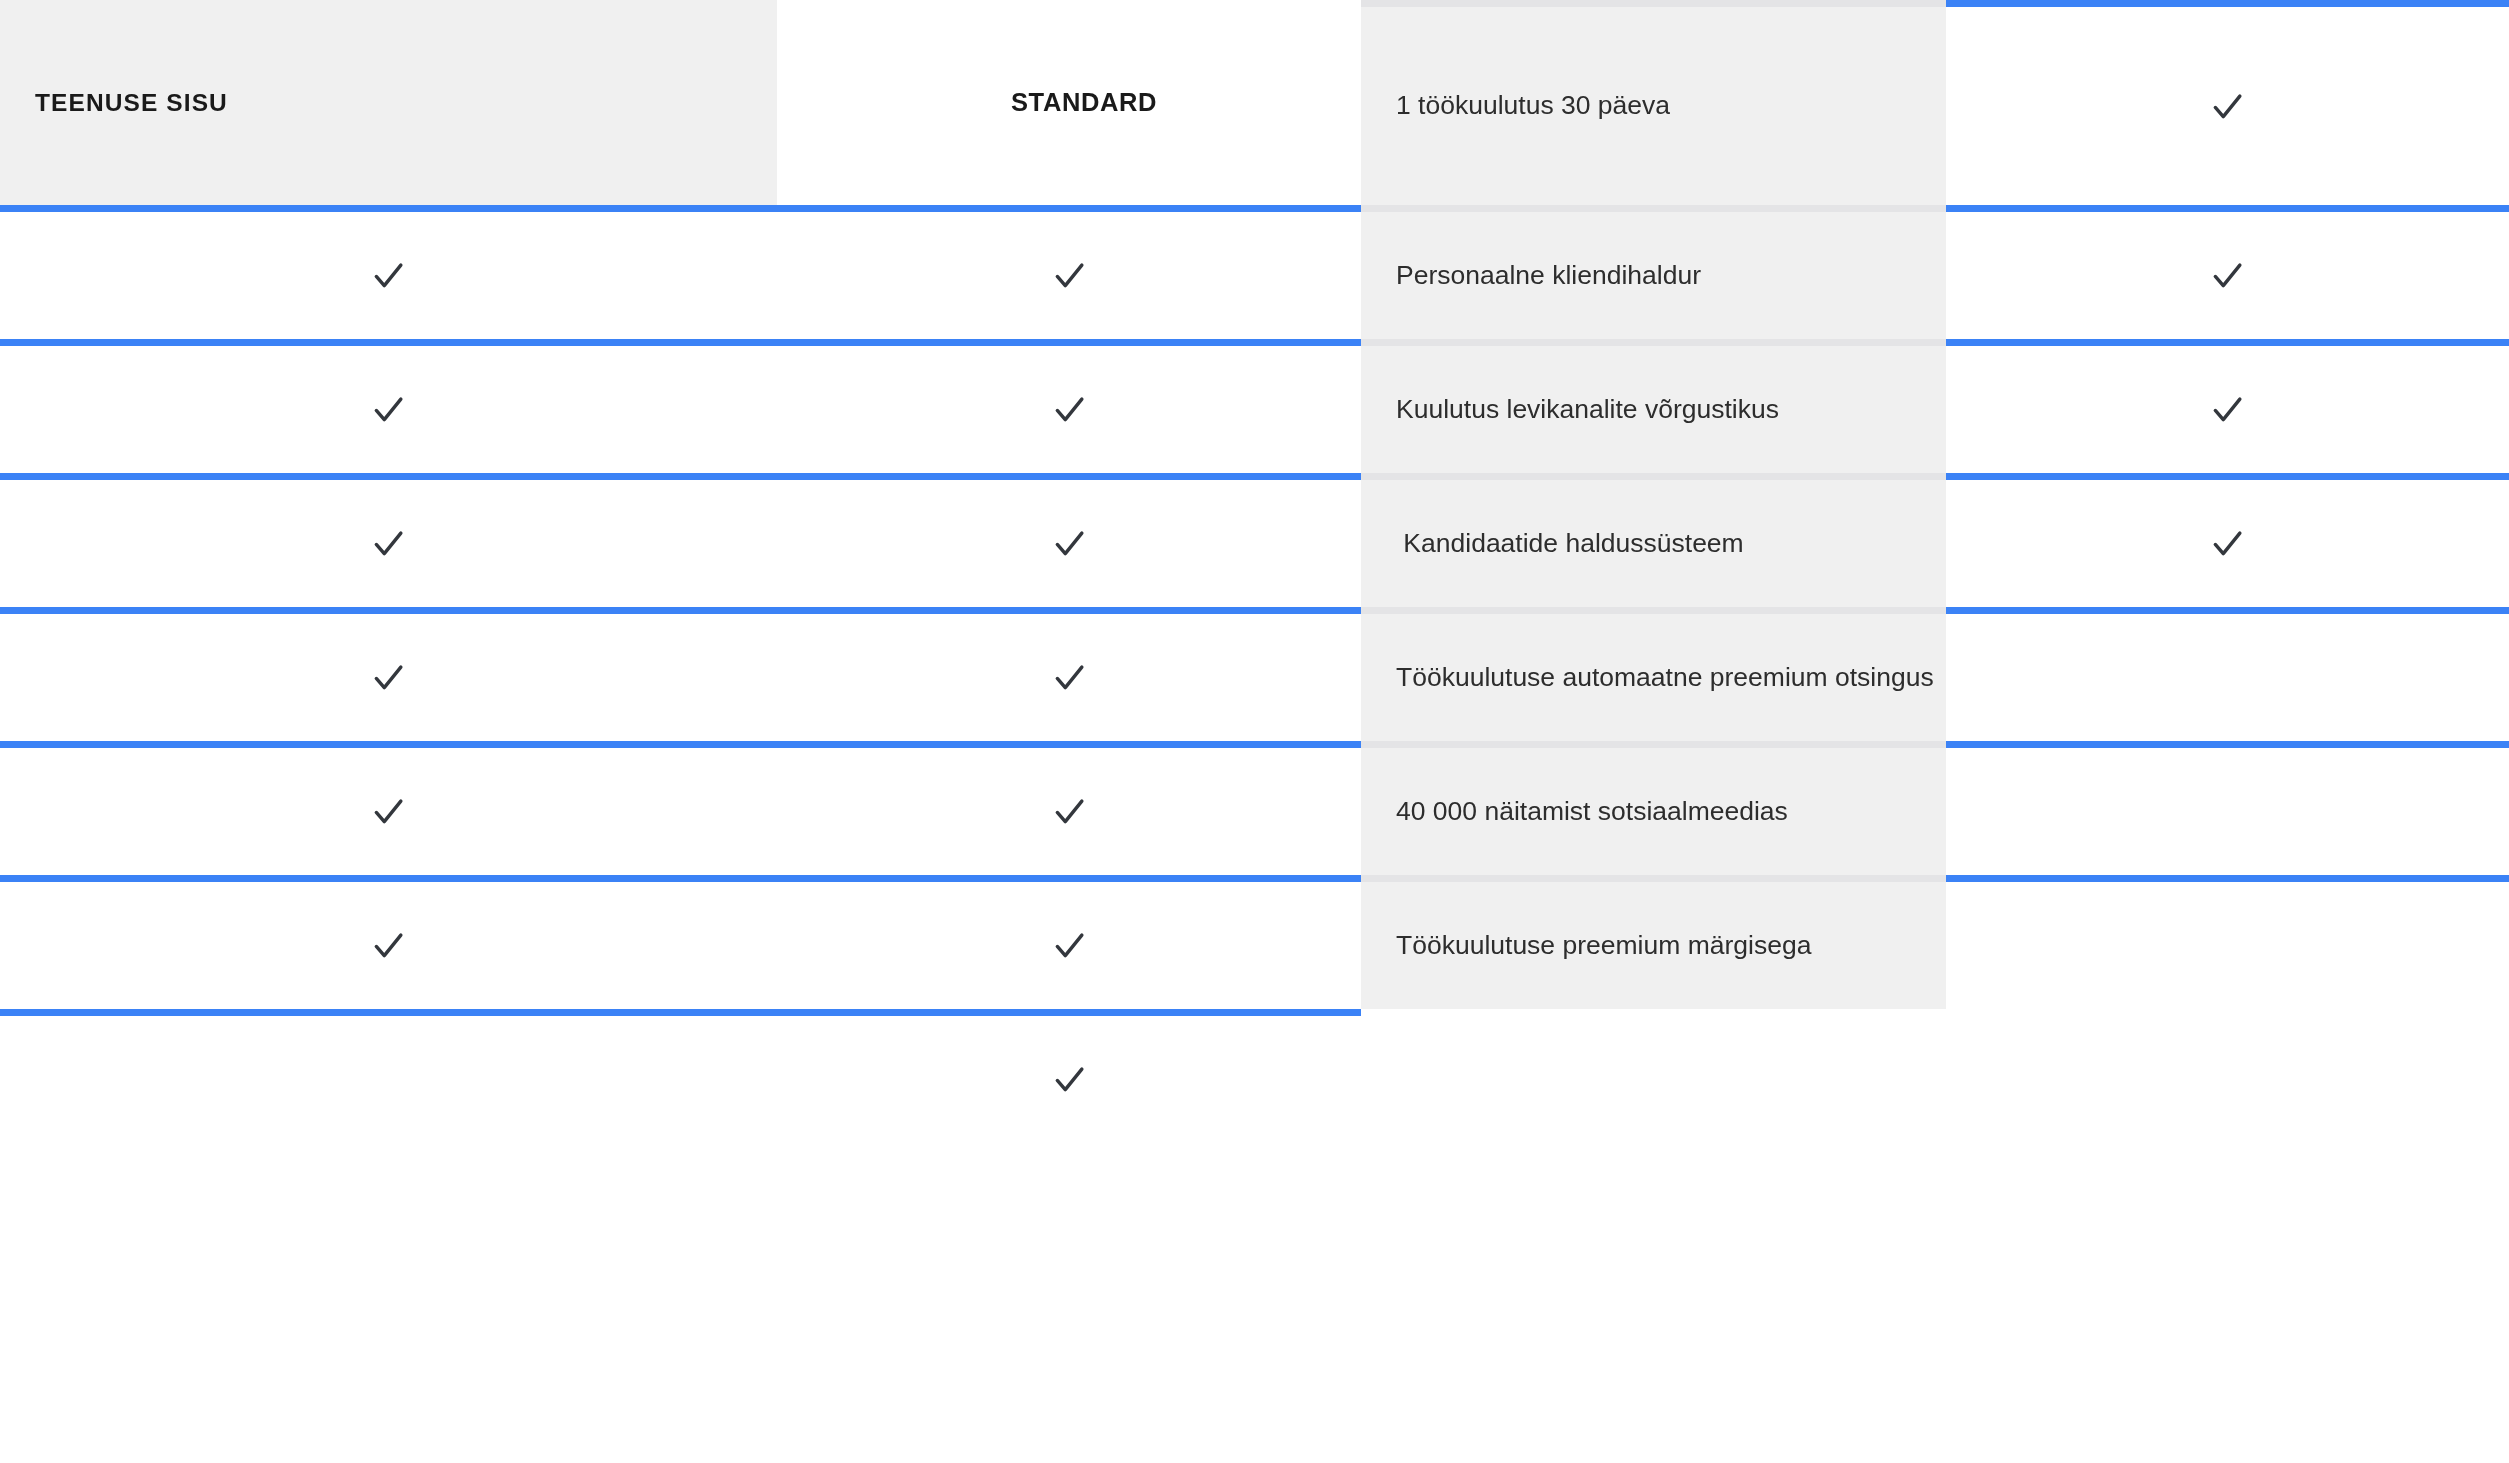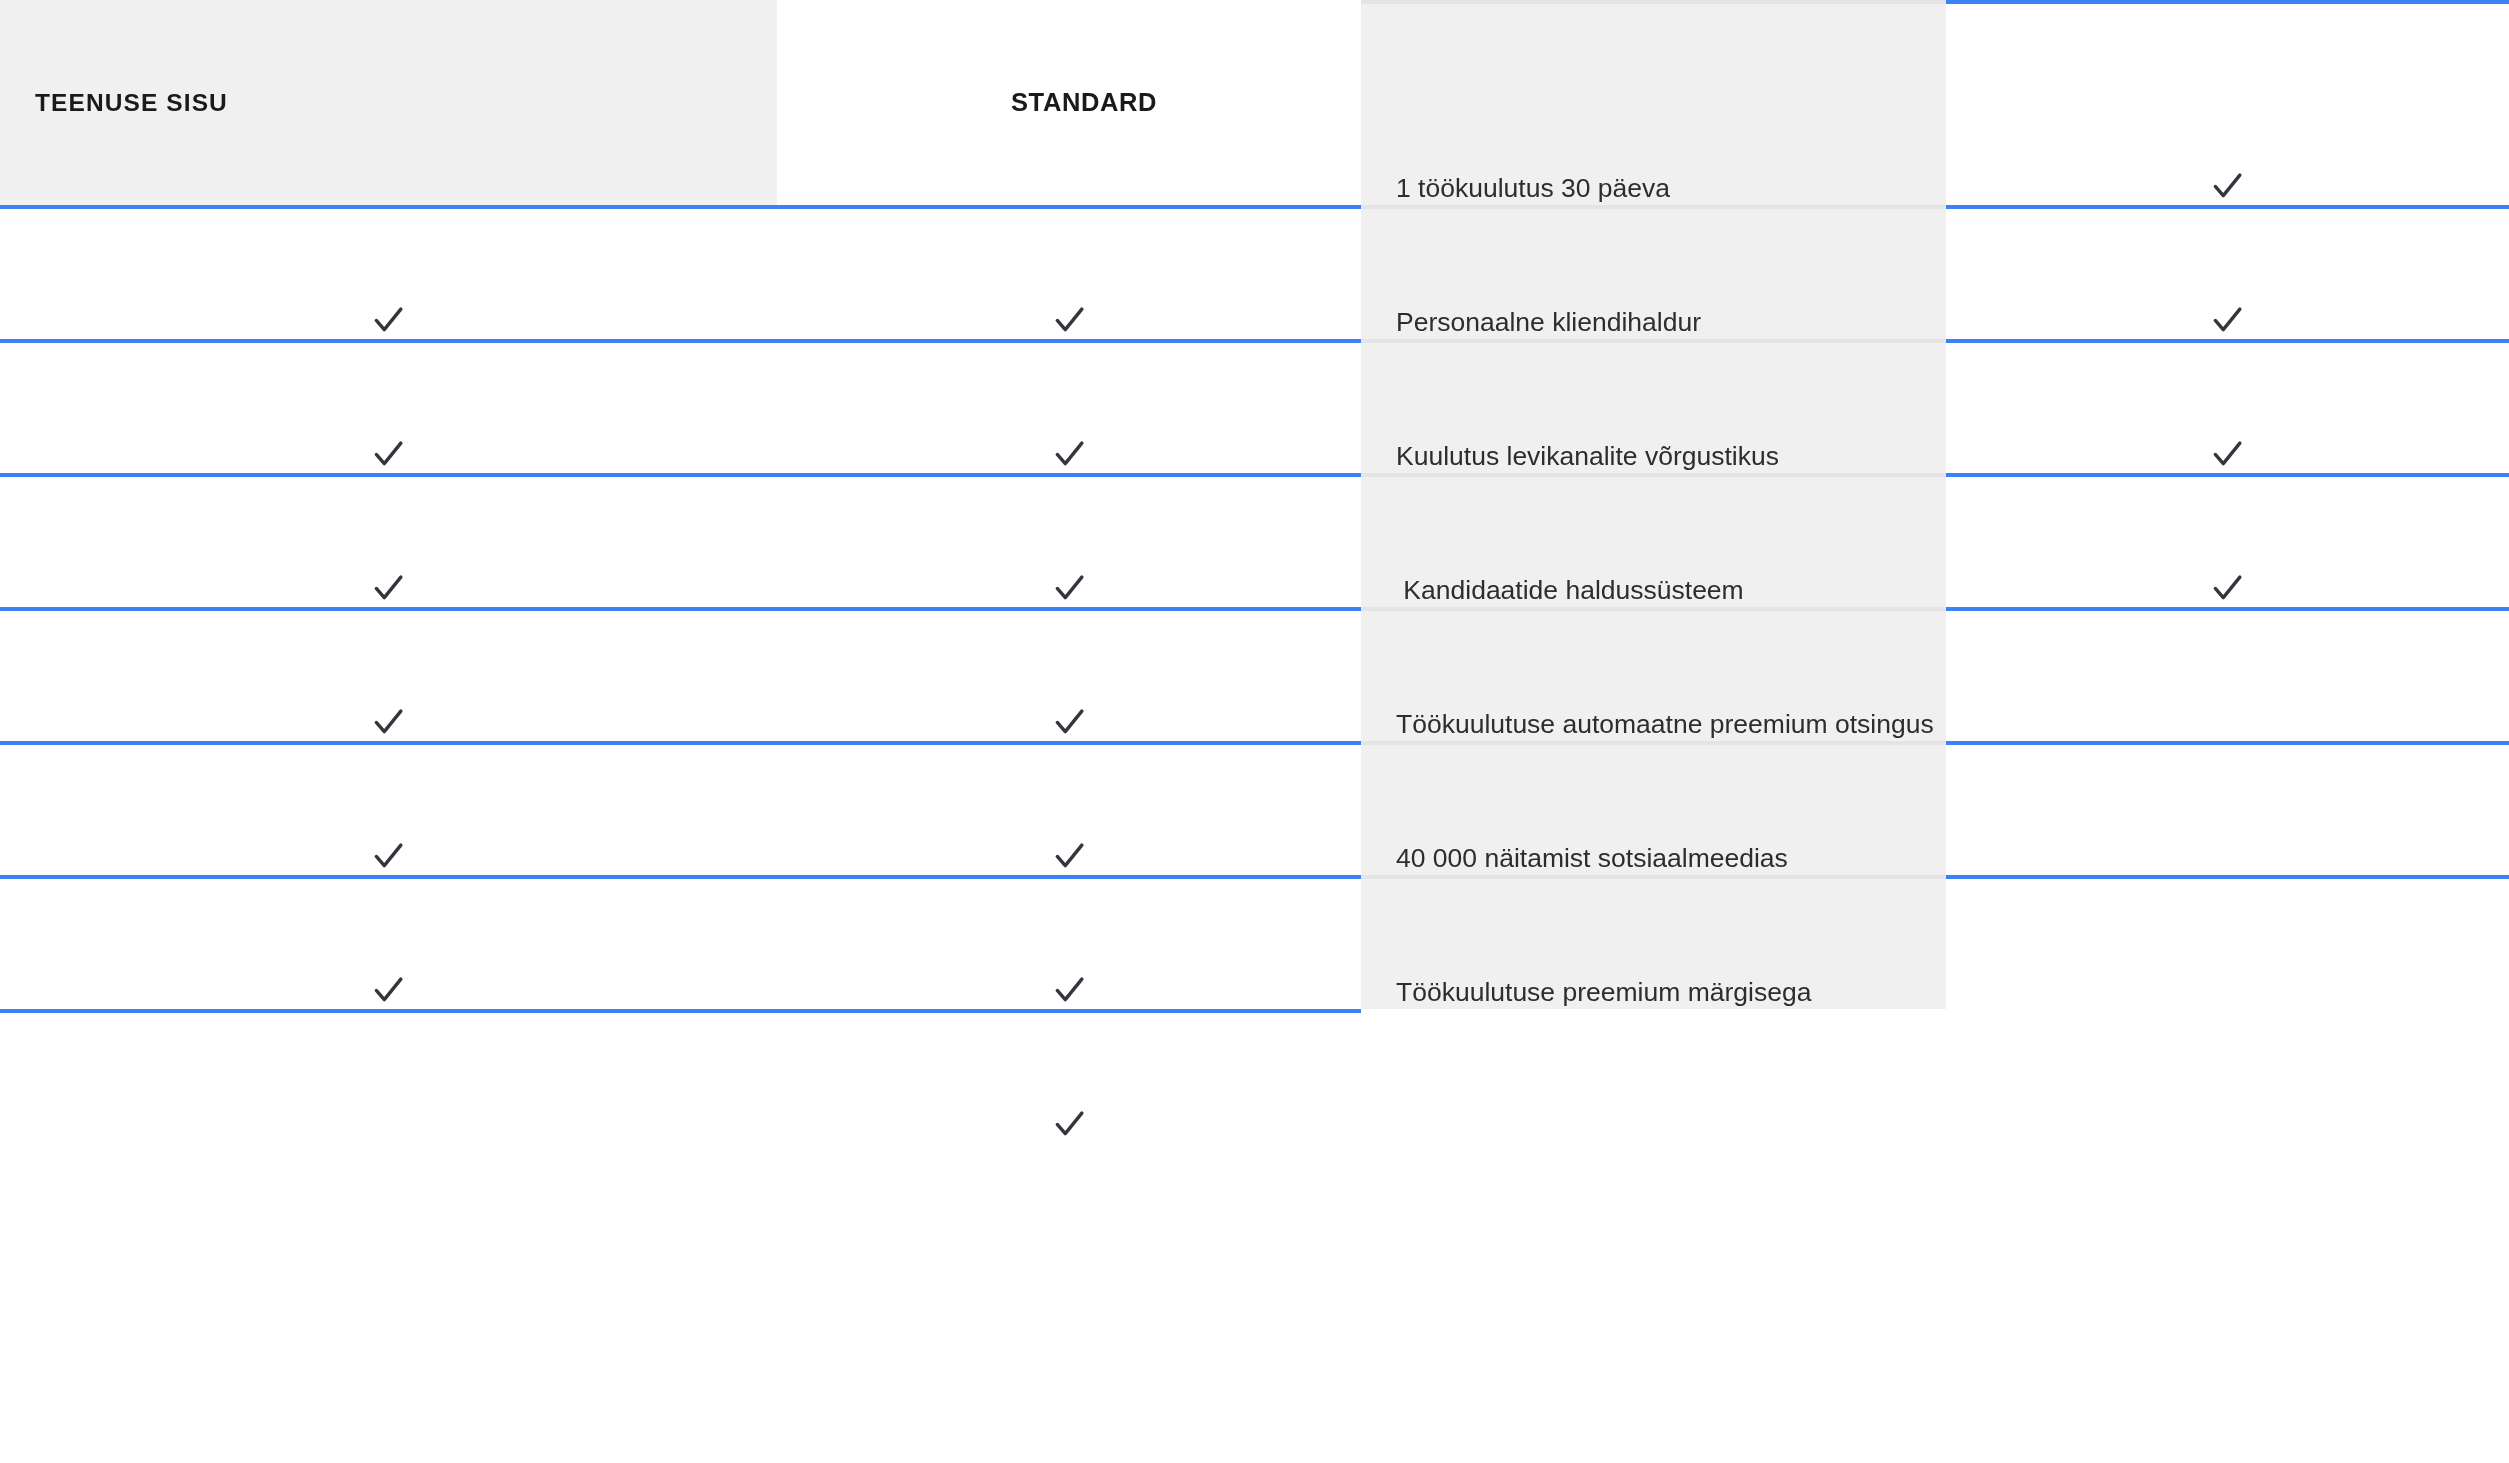--- a/index.html
+++ b/index.html
@@ -48,22 +48,22 @@
     padding-left: 30px;
   }
   .hd-standard { background: #ffffff; }
   .hd-boosted  { background: #dbe8fd; }
   .hd-premium  { background: #e8e2fb; }
 
   
   .cell {
     box-sizing: border-box;
     display: flex;
-    align-items: flex-end;
-    border-top: 4px solid #3b82f6;
+    align-items: center;
+    border-top: 7px solid #3b82f6;
   }
   .cell-feature {
     background: #f0f0f0;
     justify-content: flex-start;
     padding-left: 35px;
     padding-right: 19.6px;
     border-top-color: #e4e4e6;
   }
   .cell-feature .feat-label {
     font-size: 26.5px;

